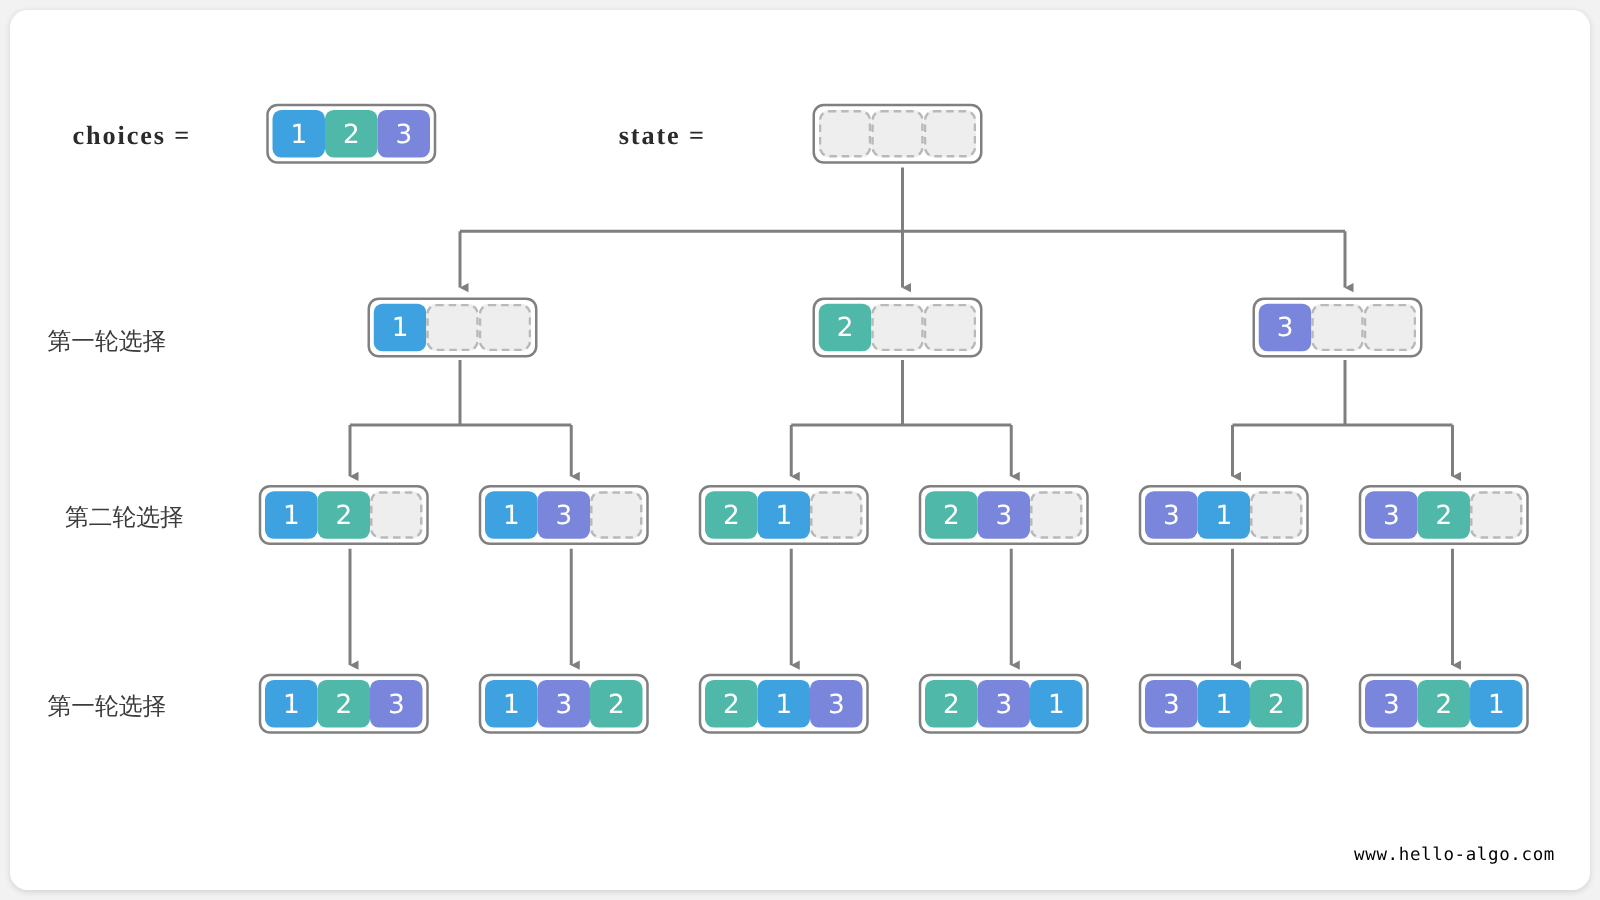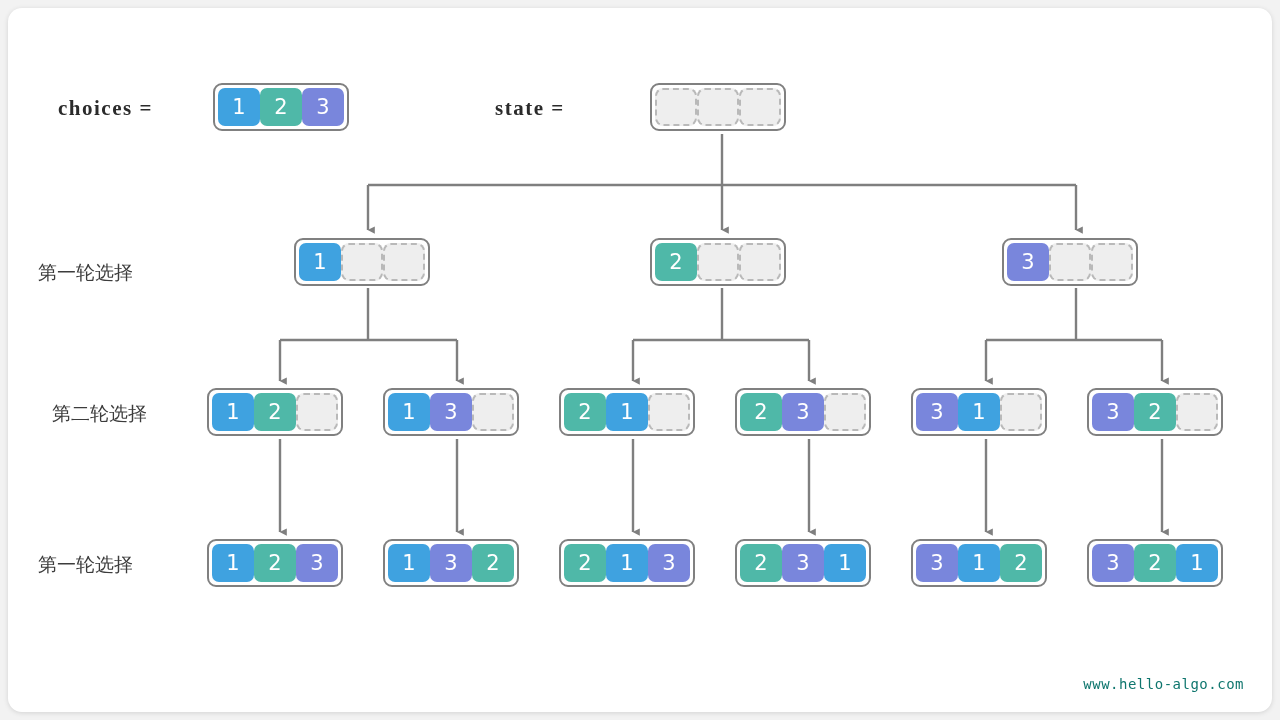--- a/index.html
+++ b/index.html
@@ -49,21 +49,21 @@
     font-size: 19px;
     color: #3c3c3c;
     white-space: nowrap;
   }
   .watermark {
     position: absolute;
     right: 36px;
     bottom: 28px;
     font-family: "DejaVu Sans Mono", "Liberation Mono", monospace;
     font-size: 14px;
-    color: #0f766e;
+    color: #000000;
     letter-spacing: 0.5px;
   }
   
   .array {
     position: absolute;
     display: flex;
     align-items: center;
     box-sizing: border-box;
     border: 2.5px solid #808080;
     border-radius: 9px;

